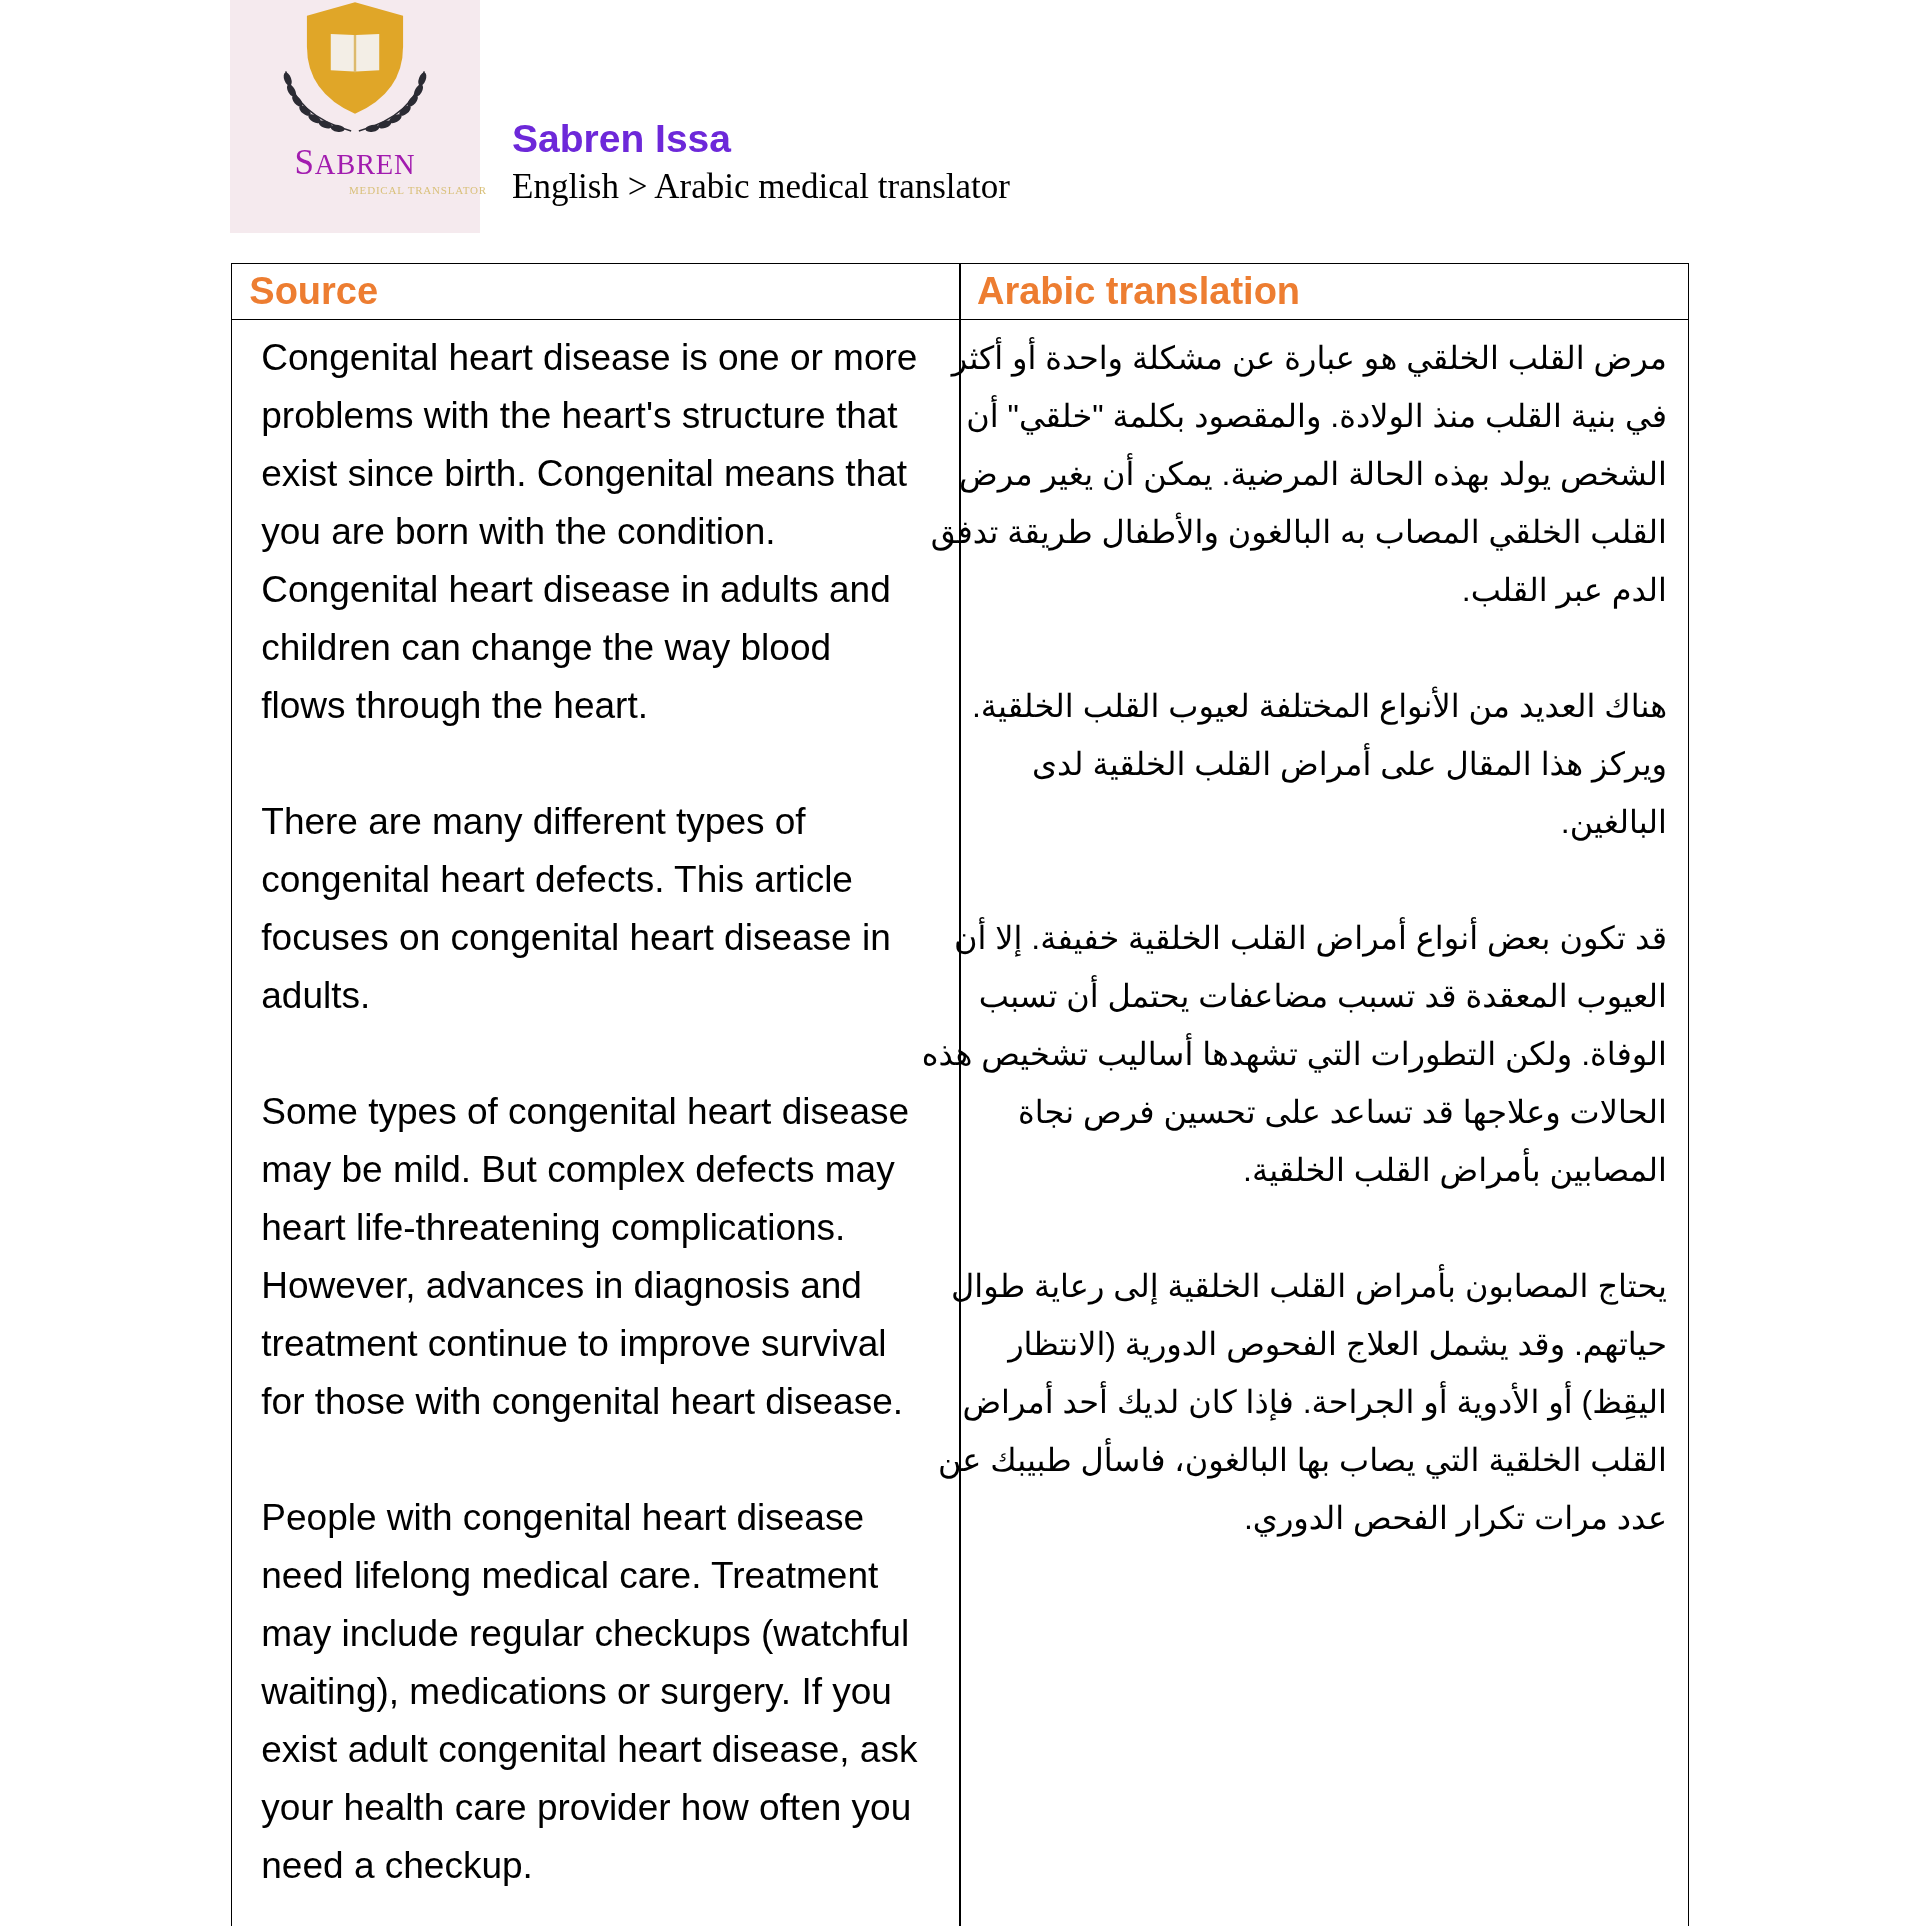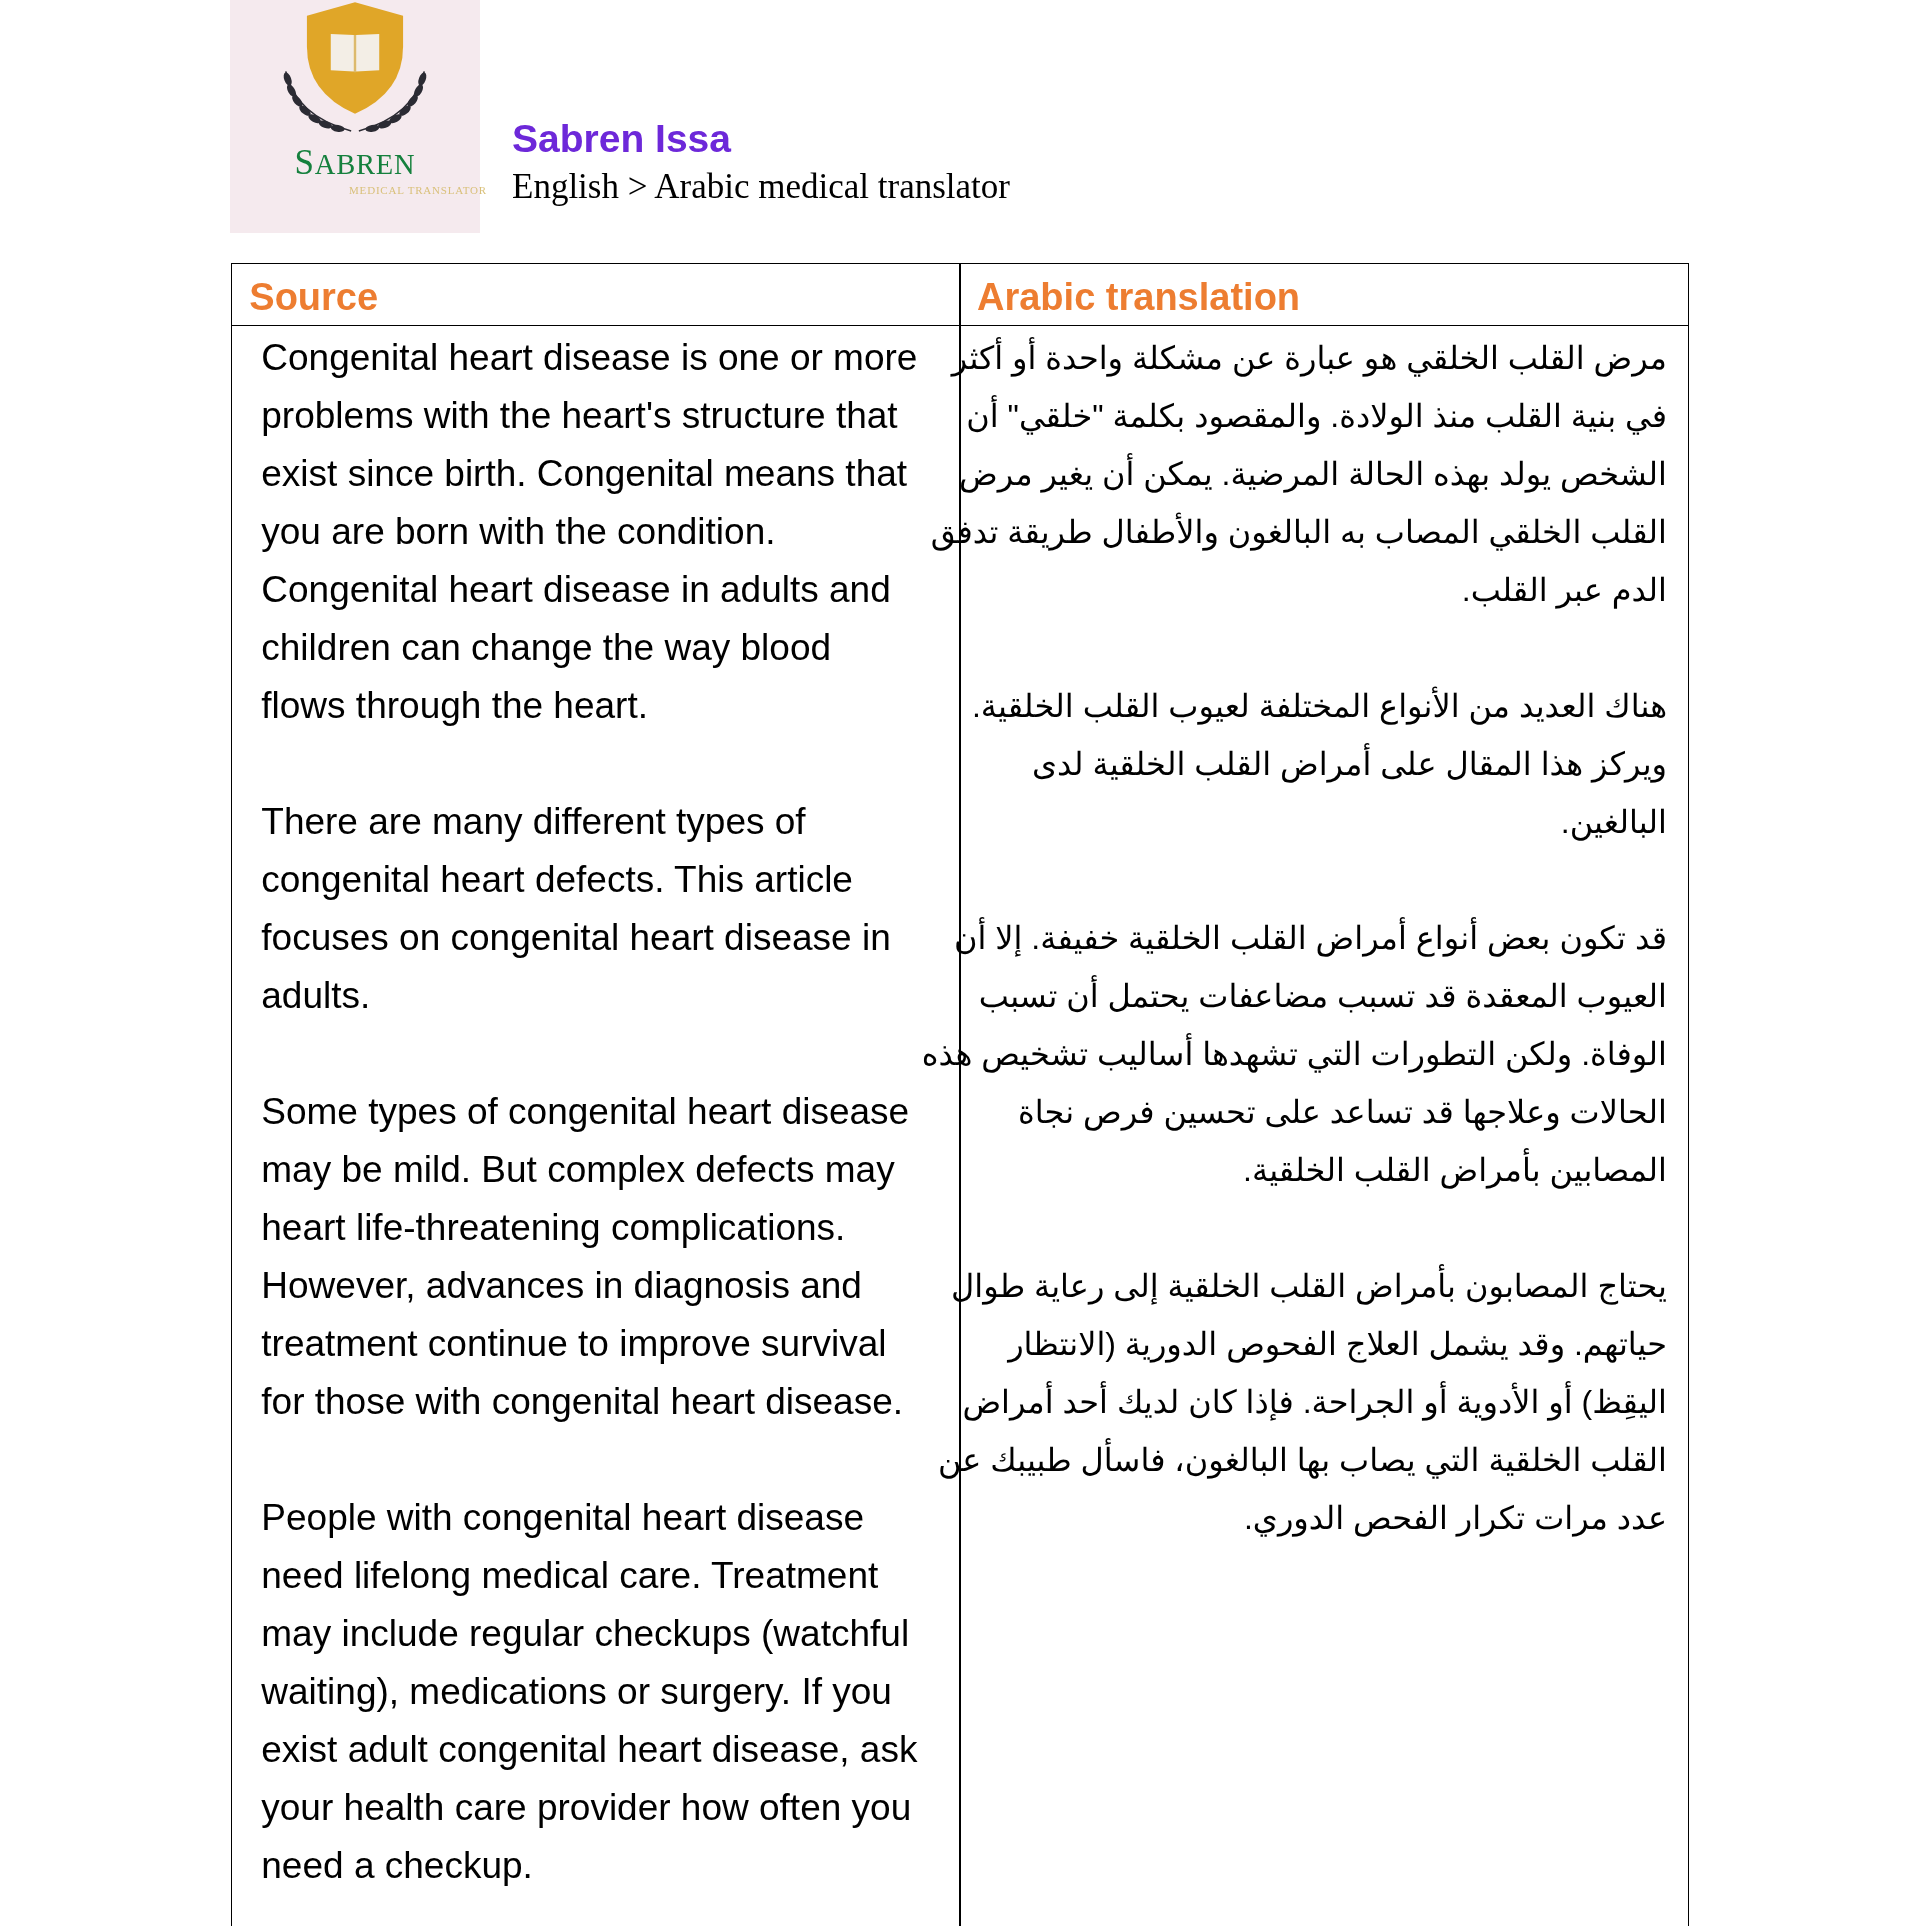--- a/index.html
+++ b/index.html
@@ -1,33 +1,33 @@
 <!DOCTYPE html>
 <html style="font-size:6.2px"><head>
 <meta charset="utf-8">
 <style>
   html, body { margin:0; padding:0; background:#ffffff; }
   body { width:1911px; height:2703px; position:relative; overflow:hidden; }
 
   .logo { position:absolute; left:230px; top:0; width:250px; height:233px; background:#f5eaee; }
   .logo svg { position:absolute; left:0; top:0; }
   .logo-name { position:absolute; left:0; width:250px; top:143px; text-align:center;
-    font-family:"Liberation Serif", serif; font-size:28.5px; color:#15803d; letter-spacing:0.8px; }
+    font-family:"Liberation Serif", serif; font-size:28.5px; color:#a21caf; letter-spacing:0.8px; }
   .logo-name .big { font-size:35px; }
   .logo-sub { position:absolute; left:7px; width:250px; top:184px; text-align:right;
     font-family:"Liberation Serif", serif; font-size:11px; color:#d9c07a; letter-spacing:0.8px; }
 
   .brand-name { position:absolute; left:512px; top:119px; font-family:Liberation Sans, sans-serif;
     font-weight:bold; font-size:39px; color:#6d28d9; line-height:1; }
   .brand-tagline { position:absolute; left:512px; top:169px; font-family:"Liberation Serif", serif;
     font-size:35px; color:#000000; line-height:1; }
 
   .doc-table { position:absolute; left:231px; top:263px; width:1458px; height:1732px;
     border:1.9px solid #000; box-sizing:border-box; }
-  .header-row { position:absolute; left:0; top:6px; width:100%; height:56px;
+  .header-row { position:absolute; left:0; top:0; width:100%; height:56px;
     border-bottom:1.9px solid #000; box-sizing:border-box; }
   .col-divider { position:absolute; left:727px; top:0; width:1.5px; height:100%; background:#000; }
   .hdr { position:absolute; top:7px; font-family:"Liberation Sans", sans-serif; font-weight:bold;
     font-size:38px; color:#ed7d31; line-height:1.1; }
   .hdr-source { left:17.3px; }
   .hdr-arabic { left:745px; }
 
   .cell { position:absolute; top:65px; font-family:"Liberation Sans", sans-serif; font-size:37px;
     color:#000; line-height:58px; }
   .cell-source { left:17.3px; width:709px; }

